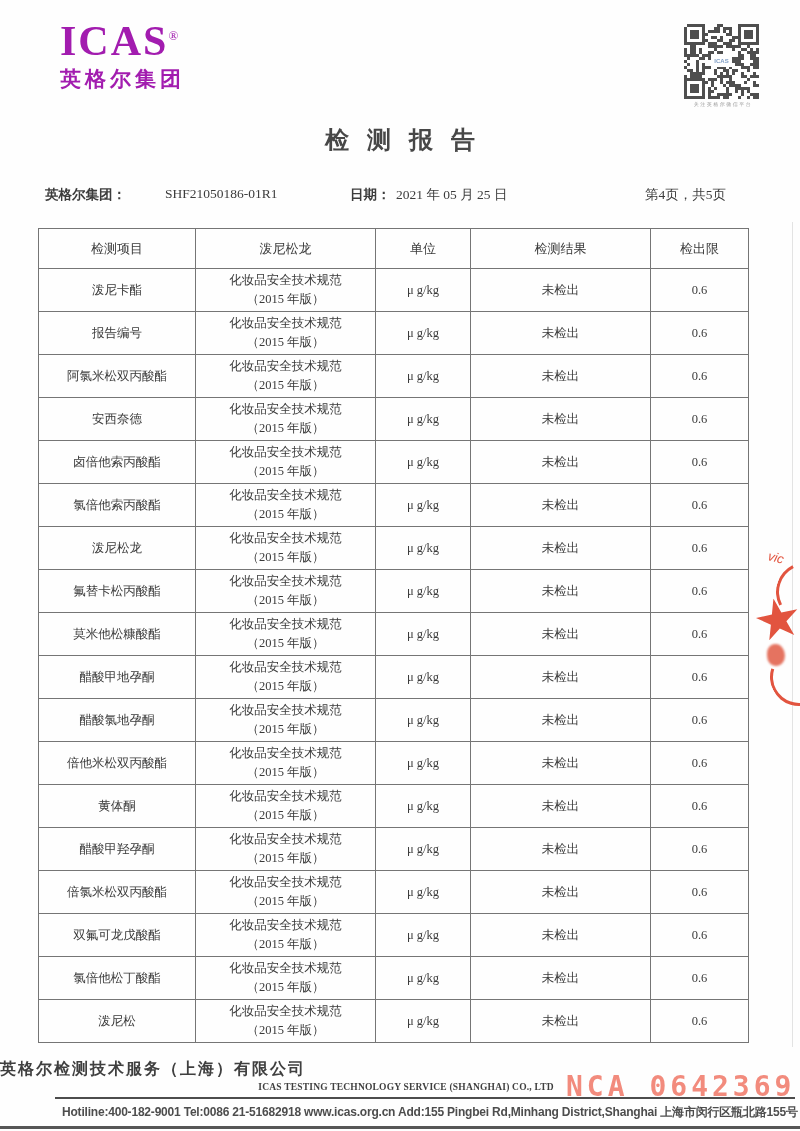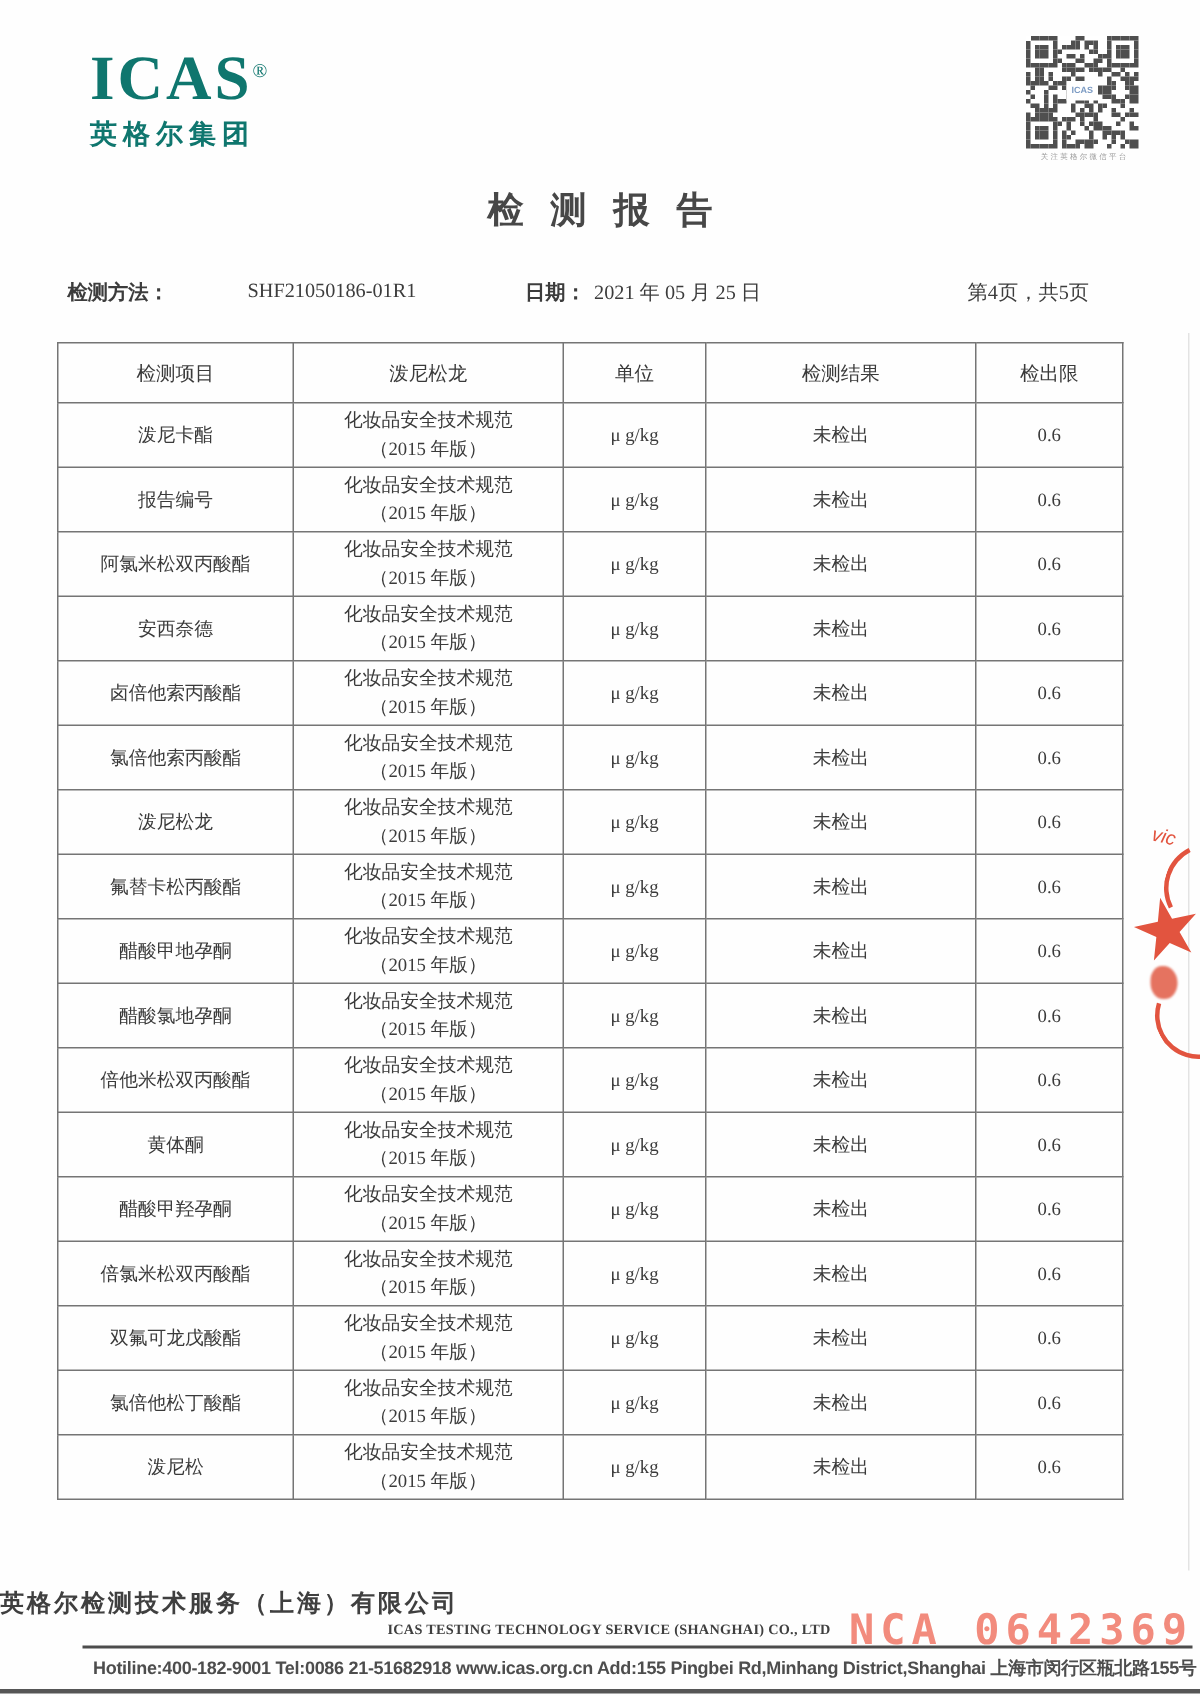--- a/index.html
+++ b/index.html
@@ -4,24 +4,24 @@
 <style>
   * { margin:0; padding:0; box-sizing:border-box; }
   html,body { background:#ffffff; }
   .page {
     position:relative; width:800px; height:1131px; margin:0 auto;
     background:#fefefe; overflow:hidden;
     font-family:"Liberation Serif", serif; color:#3c3c3c;
   }
 
   
-  .logo { position:absolute; left:60px; top:20px; color:#0f766e;margin-top:12px; }
+  .logo { position:absolute; left:60px; top:20px; color:#a21caf; }
   .logo-brand { font-size:42px; font-weight:bold; letter-spacing:2px; line-height:1; font-family:"Liberation Serif", serif; }
   .logo-reg { font-size:13px; vertical-align:super; font-weight:normal; }
-  .logo-group { font-size:18px; font-weight:bold; letter-spacing:4px; margin-top:3px; }
+  .logo-group { font-size:21px; font-weight:bold; letter-spacing:4px; margin-top:3px; }
 
   
   .qr-wrap { position:absolute; left:684px; top:24px; width:78px; }
   .qr-box { position:relative; width:75px; height:75px; background:#fff; }
   .qr-dots { position:absolute; left:0; top:0; width:3px; height:3px; background:transparent; }
   .qr-center { position:absolute; left:27px; top:30px; width:21px; height:13px; background:#fff;
                display:flex; align-items:center; justify-content:center;
                font-family:"Liberation Sans", sans-serif; font-size:6px; font-weight:bold; color:#7d9cc4; }
   .qr-caption { margin-top:2px; text-align:center; font-size:5px; color:#9a9a9a; letter-spacing:1.5px;
                 font-family:"Liberation Sans", sans-serif; white-space:nowrap; }
@@ -96,21 +96,21 @@
     <div class="qr-box">
       <div class="qr-dots" id="qr-dots" style="box-shadow: rgb(79, 79, 79) 0px 0px 0px 0px, rgb(79, 79, 79) 3px 0px 0px 0px, rgb(79, 79, 79) 6px 0px 0px 0px, rgb(79, 79, 79) 9px 0px 0px 0px, rgb(79, 79, 79) 12px 0px 0px 0px, rgb(79, 79, 79) 15px 0px 0px 0px, rgb(79, 79, 79) 18px 0px 0px 0px, rgb(79, 79, 79) 33px 0px 0px 0px, rgb(79, 79, 79) 36px 0px 0px 0px, rgb(79, 79, 79) 54px 0px 0px 0px, rgb(79, 79, 79) 57px 0px 0px 0px, rgb(79, 79, 79) 60px 0px 0px 0px, rgb(79, 79, 79) 63px 0px 0px 0px, rgb(79, 79, 79) 66px 0px 0px 0px, rgb(79, 79, 79) 69px 0px 0px 0px, rgb(79, 79, 79) 72px 0px 0px 0px, rgb(79, 79, 79) 0px 3px 0px 0px, rgb(79, 79, 79) 18px 3px 0px 0px, rgb(79, 79, 79) 30px 3px 0px 0px, rgb(79, 79, 79) 33px 3px 0px 0px, rgb(79, 79, 79) 39px 3px 0px 0px, rgb(79, 79, 79) 42px 3px 0px 0px, rgb(79, 79, 79) 45px 3px 0px 0px, rgb(79, 79, 79) 54px 3px 0px 0px, rgb(79, 79, 79) 72px 3px 0px 0px, rgb(79, 79, 79) 0px 6px 0px 0px, rgb(79, 79, 79) 6px 6px 0px 0px, rgb(79, 79, 79) 9px 6px 0px 0px, rgb(79, 79, 79) 12px 6px 0px 0px, rgb(79, 79, 79) 18px 6px 0px 0px, rgb(79, 79, 79) 24px 6px 0px 0px, rgb(79, 79, 79) 27px 6px 0px 0px, rgb(79, 79, 79) 30px 6px 0px 0px, rgb(79, 79, 79) 33px 6px 0px 0px, rgb(79, 79, 79) 39px 6px 0px 0px, rgb(79, 79, 79) 45px 6px 0px 0px, rgb(79, 79, 79) 54px 6px 0px 0px, rgb(79, 79, 79) 60px 6px 0px 0px, rgb(79, 79, 79) 63px 6px 0px 0px, rgb(79, 79, 79) 66px 6px 0px 0px, rgb(79, 79, 79) 72px 6px 0px 0px, rgb(79, 79, 79) 0px 9px 0px 0px, rgb(79, 79, 79) 6px 9px 0px 0px, rgb(79, 79, 79) 9px 9px 0px 0px, rgb(79, 79, 79) 12px 9px 0px 0px, rgb(79, 79, 79) 18px 9px 0px 0px, rgb(79, 79, 79) 21px 9px 0px 0px, rgb(79, 79, 79) 42px 9px 0px 0px, rgb(79, 79, 79) 45px 9px 0px 0px, rgb(79, 79, 79) 54px 9px 0px 0px, rgb(79, 79, 79) 60px 9px 0px 0px, rgb(79, 79, 79) 63px 9px 0px 0px, rgb(79, 79, 79) 66px 9px 0px 0px, rgb(79, 79, 79) 72px 9px 0px 0px, rgb(79, 79, 79) 0px 12px 0px 0px, rgb(79, 79, 79) 6px 12px 0px 0px, rgb(79, 79, 79) 9px 12px 0px 0px, rgb(79, 79, 79) 12px 12px 0px 0px, rgb(79, 79, 79) 18px 12px 0px 0px, rgb(79, 79, 79) 27px 12px 0px 0px, rgb(79, 79, 79) 30px 12px 0px 0px, rgb(79, 79, 79) 36px 12px 0px 0px, rgb(79, 79, 79) 48px 12px 0px 0px, rgb(79, 79, 79) 51px 12px 0px 0px, rgb(79, 79, 79) 54px 12px 0px 0px, rgb(79, 79, 79) 60px 12px 0px 0px, rgb(79, 79, 79) 63px 12px 0px 0px, rgb(79, 79, 79) 66px 12px 0px 0px, rgb(79, 79, 79) 72px 12px 0px 0px, rgb(79, 79, 79) 0px 15px 0px 0px, rgb(79, 79, 79) 18px 15px 0px 0px, rgb(79, 79, 79) 21px 15px 0px 0px, rgb(79, 79, 79) 33px 15px 0px 0px, rgb(79, 79, 79) 36px 15px 0px 0px, rgb(79, 79, 79) 45px 15px 0px 0px, rgb(79, 79, 79) 48px 15px 0px 0px, rgb(79, 79, 79) 54px 15px 0px 0px, rgb(79, 79, 79) 72px 15px 0px 0px, rgb(79, 79, 79) 0px 18px 0px 0px, rgb(79, 79, 79) 3px 18px 0px 0px, rgb(79, 79, 79) 6px 18px 0px 0px, rgb(79, 79, 79) 9px 18px 0px 0px, rgb(79, 79, 79) 12px 18px 0px 0px, rgb(79, 79, 79) 15px 18px 0px 0px, rgb(79, 79, 79) 18px 18px 0px 0px, rgb(79, 79, 79) 24px 18px 0px 0px, rgb(79, 79, 79) 27px 18px 0px 0px, rgb(79, 79, 79) 30px 18px 0px 0px, rgb(79, 79, 79) 39px 18px 0px 0px, rgb(79, 79, 79) 42px 18px 0px 0px, rgb(79, 79, 79) 45px 18px 0px 0px, rgb(79, 79, 79) 54px 18px 0px 0px, rgb(79, 79, 79) 57px 18px 0px 0px, rgb(79, 79, 79) 60px 18px 0px 0px, rgb(79, 79, 79) 63px 18px 0px 0px, rgb(79, 79, 79) 66px 18px 0px 0px, rgb(79, 79, 79) 69px 18px 0px 0px, rgb(79, 79, 79) 72px 18px 0px 0px, rgb(79, 79, 79) 6px 21px 0px 0px, rgb(79, 79, 79) 9px 21px 0px 0px, rgb(79, 79, 79) 24px 21px 0px 0px, rgb(79, 79, 79) 27px 21px 0px 0px, rgb(79, 79, 79) 30px 21px 0px 0px, rgb(79, 79, 79) 33px 21px 0px 0px, rgb(79, 79, 79) 36px 21px 0px 0px, rgb(79, 79, 79) 42px 21px 0px 0px, rgb(79, 79, 79) 45px 21px 0px 0px, rgb(79, 79, 79) 48px 21px 0px 0px, rgb(79, 79, 79) 51px 21px 0px 0px, rgb(79, 79, 79) 54px 21px 0px 0px, rgb(79, 79, 79) 63px 21px 0px 0px, rgb(79, 79, 79) 0px 24px 0px 0px, rgb(79, 79, 79) 6px 24px 0px 0px, rgb(79, 79, 79) 9px 24px 0px 0px, rgb(79, 79, 79) 15px 24px 0px 0px, rgb(79, 79, 79) 30px 24px 0px 0px, rgb(79, 79, 79) 48px 24px 0px 0px, rgb(79, 79, 79) 57px 24px 0px 0px, rgb(79, 79, 79) 60px 24px 0px 0px, rgb(79, 79, 79) 66px 24px 0px 0px, rgb(79, 79, 79) 72px 24px 0px 0px, rgb(79, 79, 79) 0px 27px 0px 0px, rgb(79, 79, 79) 6px 27px 0px 0px, rgb(79, 79, 79) 9px 27px 0px 0px, rgb(79, 79, 79) 15px 27px 0px 0px, rgb(79, 79, 79) 24px 27px 0px 0px, rgb(79, 79, 79) 27px 27px 0px 0px, rgb(79, 79, 79) 33px 27px 0px 0px, rgb(79, 79, 79) 36px 27px 0px 0px, rgb(79, 79, 79) 54px 27px 0px 0px, rgb(79, 79, 79) 63px 27px 0px 0px, rgb(79, 79, 79) 66px 27px 0px 0px, rgb(79, 79, 79) 69px 27px 0px 0px, rgb(79, 79, 79) 72px 27px 0px 0px, rgb(79, 79, 79) 0px 30px 0px 0px, rgb(79, 79, 79) 3px 30px 0px 0px, rgb(79, 79, 79) 6px 30px 0px 0px, rgb(79, 79, 79) 9px 30px 0px 0px, rgb(79, 79, 79) 12px 30px 0px 0px, rgb(79, 79, 79) 18px 30px 0px 0px, rgb(79, 79, 79) 21px 30px 0px 0px, rgb(79, 79, 79) 24px 30px 0px 0px, rgb(79, 79, 79) 27px 30px 0px 0px, rgb(79, 79, 79) 30px 30px 0px 0px, rgb(79, 79, 79) 54px 30px 0px 0px, rgb(79, 79, 79) 57px 30px 0px 0px, rgb(79, 79, 79) 66px 30px 0px 0px, rgb(79, 79, 79) 69px 30px 0px 0px, rgb(79, 79, 79) 3px 33px 0px 0px, rgb(79, 79, 79) 15px 33px 0px 0px, rgb(79, 79, 79) 18px 33px 0px 0px, rgb(79, 79, 79) 24px 33px 0px 0px, rgb(79, 79, 79) 42px 33px 0px 0px, rgb(79, 79, 79) 45px 33px 0px 0px, rgb(79, 79, 79) 48px 33px 0px 0px, rgb(79, 79, 79) 51px 33px 0px 0px, rgb(79, 79, 79) 54px 33px 0px 0px, rgb(79, 79, 79) 57px 33px 0px 0px, rgb(79, 79, 79) 66px 33px 0px 0px, rgb(79, 79, 79) 69px 33px 0px 0px, rgb(79, 79, 79) 72px 33px 0px 0px, rgb(79, 79, 79) 0px 36px 0px 0px, rgb(79, 79, 79) 12px 36px 0px 0px, rgb(79, 79, 79) 27px 36px 0px 0px, rgb(79, 79, 79) 45px 36px 0px 0px, rgb(79, 79, 79) 48px 36px 0px 0px, rgb(79, 79, 79) 51px 36px 0px 0px, rgb(79, 79, 79) 54px 36px 0px 0px, rgb(79, 79, 79) 69px 36px 0px 0px, rgb(79, 79, 79) 72px 36px 0px 0px, rgb(79, 79, 79) 3px 39px 0px 0px, rgb(79, 79, 79) 12px 39px 0px 0px, rgb(79, 79, 79) 18px 39px 0px 0px, rgb(79, 79, 79) 27px 39px 0px 0px, rgb(79, 79, 79) 30px 39px 0px 0px, rgb(79, 79, 79) 33px 39px 0px 0px, rgb(79, 79, 79) 51px 39px 0px 0px, rgb(79, 79, 79) 54px 39px 0px 0px, rgb(79, 79, 79) 57px 39px 0px 0px, rgb(79, 79, 79) 66px 39px 0px 0px, rgb(79, 79, 79) 69px 39px 0px 0px, rgb(79, 79, 79) 72px 39px 0px 0px, rgb(79, 79, 79) 0px 42px 0px 0px, rgb(79, 79, 79) 12px 42px 0px 0px, rgb(79, 79, 79) 18px 42px 0px 0px, rgb(79, 79, 79) 21px 42px 0px 0px, rgb(79, 79, 79) 24px 42px 0px 0px, rgb(79, 79, 79) 33px 42px 0px 0px, rgb(79, 79, 79) 36px 42px 0px 0px, rgb(79, 79, 79) 39px 42px 0px 0px, rgb(79, 79, 79) 45px 42px 0px 0px, rgb(79, 79, 79) 57px 42px 0px 0px, rgb(79, 79, 79) 60px 42px 0px 0px, rgb(79, 79, 79) 63px 42px 0px 0px, rgb(79, 79, 79) 69px 42px 0px 0px, rgb(79, 79, 79) 72px 42px 0px 0px, rgb(79, 79, 79) 3px 45px 0px 0px, rgb(79, 79, 79) 6px 45px 0px 0px, rgb(79, 79, 79) 12px 45px 0px 0px, rgb(79, 79, 79) 18px 45px 0px 0px, rgb(79, 79, 79) 30px 45px 0px 0px, rgb(79, 79, 79) 39px 45px 0px 0px, rgb(79, 79, 79) 42px 45px 0px 0px, rgb(79, 79, 79) 48px 45px 0px 0px, rgb(79, 79, 79) 51px 45px 0px 0px, rgb(79, 79, 79) 63px 45px 0px 0px, rgb(79, 79, 79) 6px 48px 0px 0px, rgb(79, 79, 79) 9px 48px 0px 0px, rgb(79, 79, 79) 12px 48px 0px 0px, rgb(79, 79, 79) 15px 48px 0px 0px, rgb(79, 79, 79) 18px 48px 0px 0px, rgb(79, 79, 79) 30px 48px 0px 0px, rgb(79, 79, 79) 36px 48px 0px 0px, rgb(79, 79, 79) 42px 48px 0px 0px, rgb(79, 79, 79) 48px 48px 0px 0px, rgb(79, 79, 79) 57px 48px 0px 0px, rgb(79, 79, 79) 69px 48px 0px 0px, rgb(79, 79, 79) 0px 51px 0px 0px, rgb(79, 79, 79) 6px 51px 0px 0px, rgb(79, 79, 79) 9px 51px 0px 0px, rgb(79, 79, 79) 12px 51px 0px 0px, rgb(79, 79, 79) 15px 51px 0px 0px, rgb(79, 79, 79) 33px 51px 0px 0px, rgb(79, 79, 79) 36px 51px 0px 0px, rgb(79, 79, 79) 39px 51px 0px 0px, rgb(79, 79, 79) 42px 51px 0px 0px, rgb(79, 79, 79) 45px 51px 0px 0px, rgb(79, 79, 79) 57px 51px 0px 0px, rgb(79, 79, 79) 60px 51px 0px 0px, rgb(79, 79, 79) 66px 51px 0px 0px, rgb(79, 79, 79) 69px 51px 0px 0px, rgb(79, 79, 79) 72px 51px 0px 0px, rgb(79, 79, 79) 0px 54px 0px 0px, rgb(79, 79, 79) 3px 54px 0px 0px, rgb(79, 79, 79) 6px 54px 0px 0px, rgb(79, 79, 79) 9px 54px 0px 0px, rgb(79, 79, 79) 12px 54px 0px 0px, rgb(79, 79, 79) 15px 54px 0px 0px, rgb(79, 79, 79) 18px 54px 0px 0px, rgb(79, 79, 79) 24px 54px 0px 0px, rgb(79, 79, 79) 27px 54px 0px 0px, rgb(79, 79, 79) 30px 54px 0px 0px, rgb(79, 79, 79) 36px 54px 0px 0px, rgb(79, 79, 79) 45px 54px 0px 0px, rgb(79, 79, 79) 63px 54px 0px 0px, rgb(79, 79, 79) 0px 57px 0px 0px, rgb(79, 79, 79) 18px 57px 0px 0px, rgb(79, 79, 79) 21px 57px 0px 0px, rgb(79, 79, 79) 27px 57px 0px 0px, rgb(79, 79, 79) 36px 57px 0px 0px, rgb(79, 79, 79) 42px 57px 0px 0px, rgb(79, 79, 79) 45px 57px 0px 0px, rgb(79, 79, 79) 48px 57px 0px 0px, rgb(79, 79, 79) 60px 57px 0px 0px, rgb(79, 79, 79) 69px 57px 0px 0px, rgb(79, 79, 79) 0px 60px 0px 0px, rgb(79, 79, 79) 6px 60px 0px 0px, rgb(79, 79, 79) 9px 60px 0px 0px, rgb(79, 79, 79) 12px 60px 0px 0px, rgb(79, 79, 79) 18px 60px 0px 0px, rgb(79, 79, 79) 27px 60px 0px 0px, rgb(79, 79, 79) 39px 60px 0px 0px, rgb(79, 79, 79) 45px 60px 0px 0px, rgb(79, 79, 79) 48px 60px 0px 0px, rgb(79, 79, 79) 51px 60px 0px 0px, rgb(79, 79, 79) 54px 60px 0px 0px, rgb(79, 79, 79) 69px 60px 0px 0px, rgb(79, 79, 79) 72px 60px 0px 0px, rgb(79, 79, 79) 0px 63px 0px 0px, rgb(79, 79, 79) 6px 63px 0px 0px, rgb(79, 79, 79) 9px 63px 0px 0px, rgb(79, 79, 79) 12px 63px 0px 0px, rgb(79, 79, 79) 18px 63px 0px 0px, rgb(79, 79, 79) 24px 63px 0px 0px, rgb(79, 79, 79) 30px 63px 0px 0px, rgb(79, 79, 79) 42px 63px 0px 0px, rgb(79, 79, 79) 51px 63px 0px 0px, rgb(79, 79, 79) 54px 63px 0px 0px, rgb(79, 79, 79) 57px 63px 0px 0px, rgb(79, 79, 79) 60px 63px 0px 0px, rgb(79, 79, 79) 63px 63px 0px 0px, rgb(79, 79, 79) 0px 66px 0px 0px, rgb(79, 79, 79) 6px 66px 0px 0px, rgb(79, 79, 79) 9px 66px 0px 0px, rgb(79, 79, 79) 12px 66px 0px 0px, rgb(79, 79, 79) 18px 66px 0px 0px, rgb(79, 79, 79) 24px 66px 0px 0px, rgb(79, 79, 79) 27px 66px 0px 0px, rgb(79, 79, 79) 42px 66px 0px 0px, rgb(79, 79, 79) 51px 66px 0px 0px, rgb(79, 79, 79) 57px 66px 0px 0px, rgb(79, 79, 79) 63px 66px 0px 0px, rgb(79, 79, 79) 0px 69px 0px 0px, rgb(79, 79, 79) 18px 69px 0px 0px, rgb(79, 79, 79) 24px 69px 0px 0px, rgb(79, 79, 79) 33px 69px 0px 0px, rgb(79, 79, 79) 36px 69px 0px 0px, rgb(79, 79, 79) 39px 69px 0px 0px, rgb(79, 79, 79) 42px 69px 0px 0px, rgb(79, 79, 79) 45px 69px 0px 0px, rgb(79, 79, 79) 57px 69px 0px 0px, rgb(79, 79, 79) 66px 69px 0px 0px, rgb(79, 79, 79) 69px 69px 0px 0px, rgb(79, 79, 79) 72px 69px 0px 0px, rgb(79, 79, 79) 0px 72px 0px 0px, rgb(79, 79, 79) 3px 72px 0px 0px, rgb(79, 79, 79) 6px 72px 0px 0px, rgb(79, 79, 79) 9px 72px 0px 0px, rgb(79, 79, 79) 12px 72px 0px 0px, rgb(79, 79, 79) 15px 72px 0px 0px, rgb(79, 79, 79) 18px 72px 0px 0px, rgb(79, 79, 79) 24px 72px 0px 0px, rgb(79, 79, 79) 27px 72px 0px 0px, rgb(79, 79, 79) 30px 72px 0px 0px, rgb(79, 79, 79) 33px 72px 0px 0px, rgb(79, 79, 79) 39px 72px 0px 0px, rgb(79, 79, 79) 42px 72px 0px 0px, rgb(79, 79, 79) 54px 72px 0px 0px, rgb(79, 79, 79) 63px 72px 0px 0px, rgb(79, 79, 79) 69px 72px 0px 0px, rgb(79, 79, 79) 72px 72px 0px 0px;"></div>
       <div class="qr-center">ICAS</div>
     </div>
     <div class="qr-caption">关注英格尔微信平台</div>
   </div>
 
   <div class="doc-title">检测报告</div>
 
   <div class="meta">
-    <span class="p1 m-label">检测方法：</span>
+    <span class="p1 m-label">英格尔集团：</span>
     <span class="p2">SHF21050186-01R1</span>
     <span class="p3 m-label">日期：</span>
     <span class="p4">2021 年 05 月 25 日</span>
     <span class="p5">第4页，共5页</span>
   </div>
 
   <table class="results">
     <colgroup>
       <col class="col-item">
         <col class="col-method">
@@ -209,20 +209,30 @@
       <td>氟替卡松丙酸酯</td>
       <td class="method-cell">
         <div>化妆品安全技术规范</div>
         <div>（2015 年版）</div>
       </td>
       <td>μ g/kg</td>
       <td>未检出</td>
       <td>0.6</td>
     </tr>
 
+    <tr>
+      <td>莫米他松糠酸酯</td>
+      <td class="method-cell">
+        <div>化妆品安全技术规范</div>
+        <div>（2015 年版）</div>
+      </td>
+      <td>μ g/kg</td>
+      <td>未检出</td>
+      <td>0.6</td>
+    </tr>
 
     <tr>
       <td>醋酸甲地孕酮</td>
       <td class="method-cell">
         <div>化妆品安全技术规范</div>
         <div>（2015 年版）</div>
       </td>
       <td>μ g/kg</td>
       <td>未检出</td>
       <td>0.6</td>

